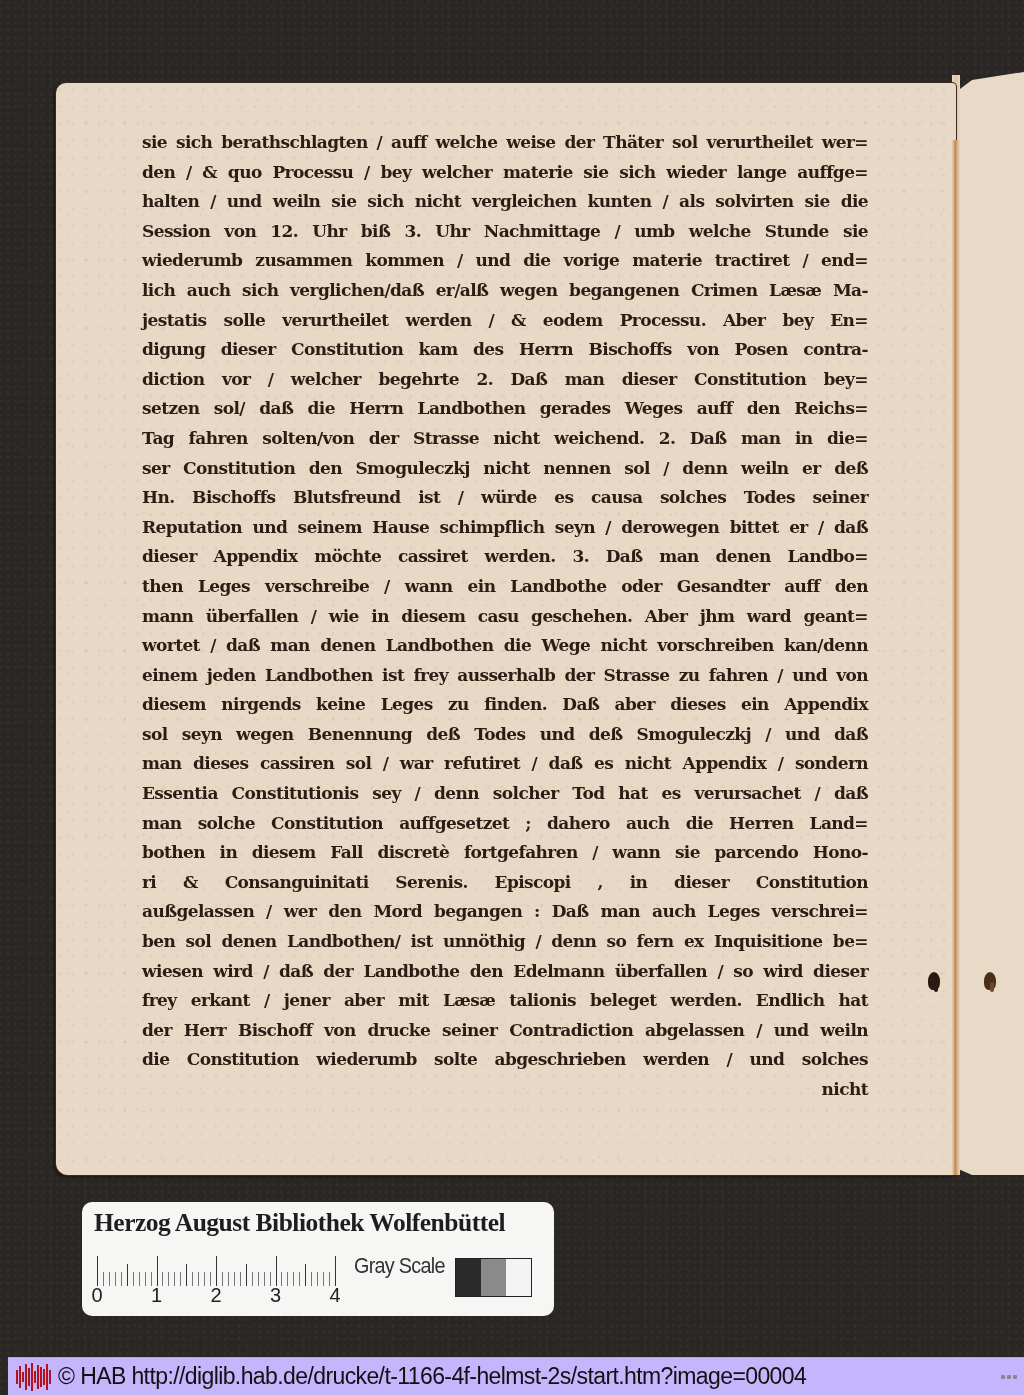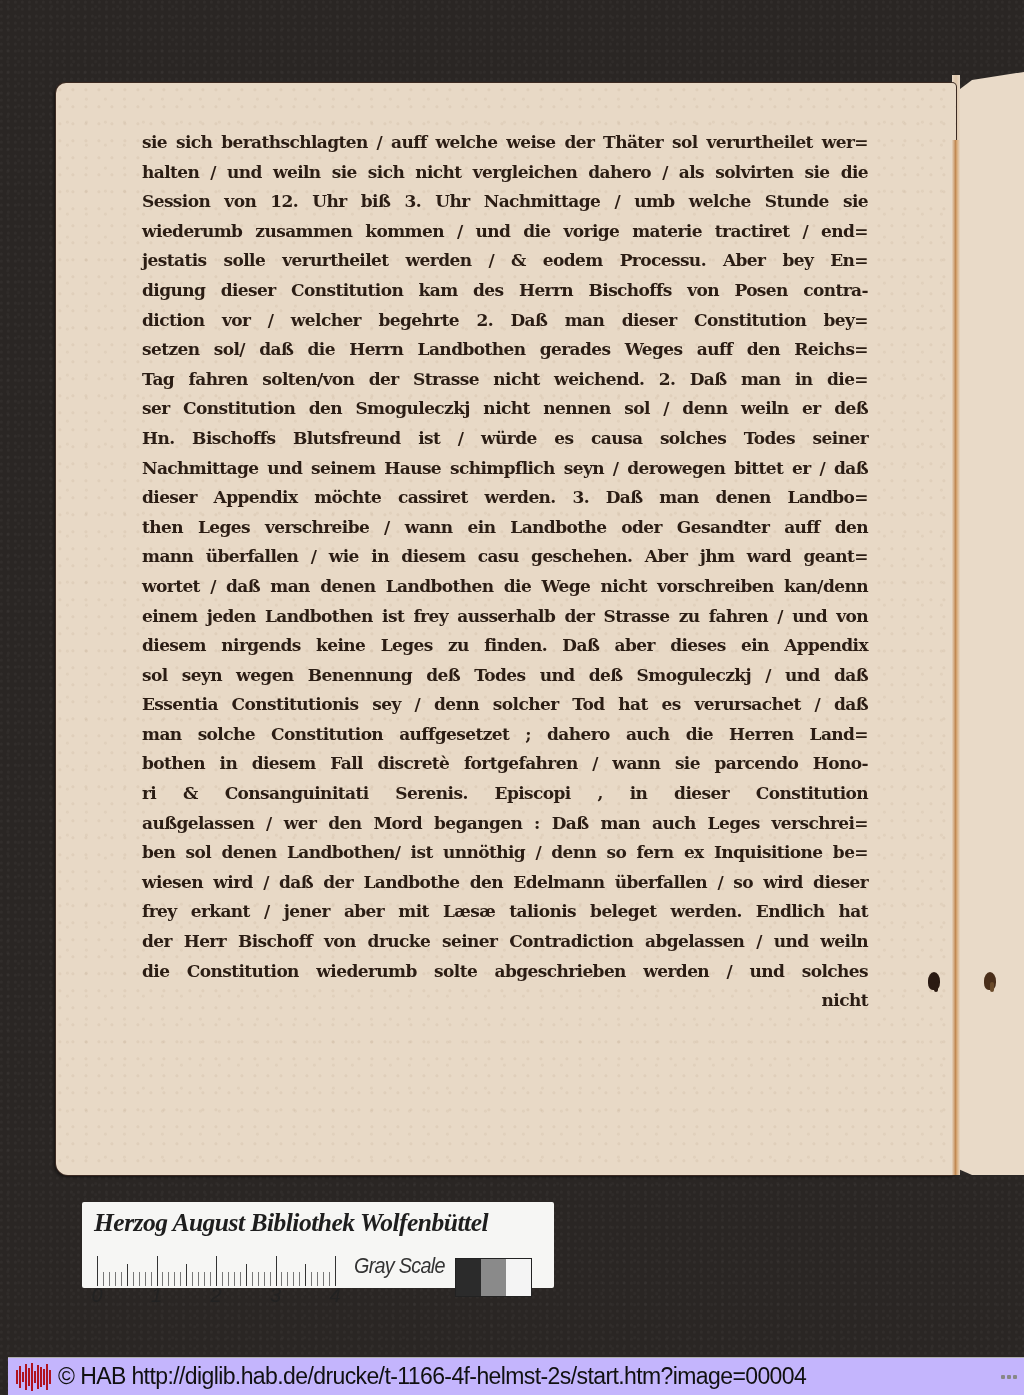--- a/index.html
+++ b/index.html
@@ -53,22 +53,22 @@
     }
     .ink-mark::after {
       content:""; position:absolute; left:6px; top:10px; width:4px; height:10px;
       background:#2a1a12; border-radius:2px;
     }
     .ink-1 { left:928px; top:972px; }
     .ink-2 { left:984px; top:972px; background:#4a2e1a; }
     .ink-2::after { background:#6a4a2a; }
 
     .label-card {
-      position:absolute; left:82px; top:1202px; width:472px; height:86px;
-      background:#f6f6f4; border-radius:2px;font-style:italic;
+      position:absolute; left:82px; top:1202px; width:472px; height:114px;
+      background:#f6f6f4; border-radius:10px;
     }
     .label-title {
       position:absolute; left:12px; top:6px;
       font-family:"Liberation Serif", serif; font-weight:bold; font-size:25.5px;
       color:#1e1e1e; letter-spacing:-0.5px; white-space:nowrap;
     }
     .ruler {
       position:absolute; left:15px; top:52px; width:240px; height:32px;
     }
     .tick { position:absolute; bottom:0; width:1px; background:#333; }
@@ -115,38 +115,41 @@
 <body>
 
 <div class="right-page"></div>
 <div class="gutter-top"></div>
 
 <div class="page"></div>
 <div class="gutter"></div>
 
 <div class="text-block" id="textBlock">
     <span class="line">sie sich berathschlagten / auff welche weise der Thäter sol verurtheilet wer=</span>
-    <span class="line">halten / und weiln sie sich nicht vergleichen dahero / als solvirten sie die</span>
+    <span class="line">den / &amp; quo Processu / bey welcher materie sie sich wieder lange auffge=</span>
+    <span class="line">halten / und weiln sie sich nicht vergleichen kunten / als solvirten sie die</span>
     <span class="line">Session von 12. Uhr biß 3. Uhr Nachmittage / umb welche Stunde sie</span>
     <span class="line">wiederumb zusammen kommen / und die vorige materie tractiret / end=</span>
+    <span class="line">lich auch sich verglichen/daß er/alß wegen begangenen Crimen Læsæ Ma-</span>
     <span class="line">jestatis solle verurtheilet werden / &amp; eodem Processu.   Aber bey En=</span>
     <span class="line">digung dieser Constitution kam des Herrn Bischoffs von Posen contra-</span>
     <span class="line">diction vor / welcher begehrte  2. Daß man dieser Constitution bey=</span>
     <span class="line">setzen sol/ daß die Herrn Landbothen gerades Weges auff den Reichs=</span>
     <span class="line">Tag fahren solten/von der Strasse nicht weichend.  2. Daß man in die=</span>
     <span class="line">ser Constitution den Smoguleczkj nicht nennen sol / denn weiln er deß</span>
     <span class="line">Hn. Bischoffs Blutsfreund ist /  würde es causa solches Todes seiner</span>
-    <span class="line">Nachmittage und seinem Hause schimpflich seyn / derowegen bittet er / daß</span>
+    <span class="line">Reputation und seinem Hause schimpflich seyn / derowegen bittet er / daß</span>
     <span class="line">dieser Appendix möchte cassiret werden.  3. Daß man denen Landbo=</span>
     <span class="line">then Leges verschreibe / wann ein Landbothe oder Gesandter auff den</span>
     <span class="line">mann überfallen / wie in diesem casu geschehen.   Aber jhm ward geant=</span>
     <span class="line">wortet / daß man denen Landbothen die Wege nicht vorschreiben kan/denn</span>
     <span class="line">einem jeden Landbothen ist frey ausserhalb der Strasse zu fahren / und von</span>
     <span class="line">diesem nirgends keine Leges zu finden.   Daß aber dieses ein Appendix</span>
     <span class="line">sol seyn wegen Benennung deß Todes und deß Smoguleczkj / und daß</span>
+    <span class="line">man dieses cassiren sol / war refutiret / daß es nicht Appendix / sondern</span>
     <span class="line">Essentia Constitutionis sey / denn solcher Tod hat es verursachet / daß</span>
     <span class="line">man solche Constitution auffgesetzet ; dahero auch die Herren Land=</span>
     <span class="line">bothen in diesem Fall discretè fortgefahren / wann sie parcendo Hono-</span>
     <span class="line">ri &amp; Consanguinitati Serenis. Episcopi ,  in dieser Constitution</span>
     <span class="line">außgelassen / wer den Mord begangen : Daß man auch Leges verschrei=</span>
     <span class="line">ben sol denen Landbothen/ ist unnöthig / denn so fern ex Inquisitione be=</span>
     <span class="line">wiesen wird / daß der Landbothe den Edelmann überfallen / so wird dieser</span>
     <span class="line">frey erkant / jener aber mit Læsæ talionis beleget werden.   Endlich hat</span>
     <span class="line">der Herr Bischoff von drucke seiner Contradiction abgelassen / und weiln</span>
     <span class="line">die Constitution wiederumb solte abgeschrieben werden / und solches</span>

